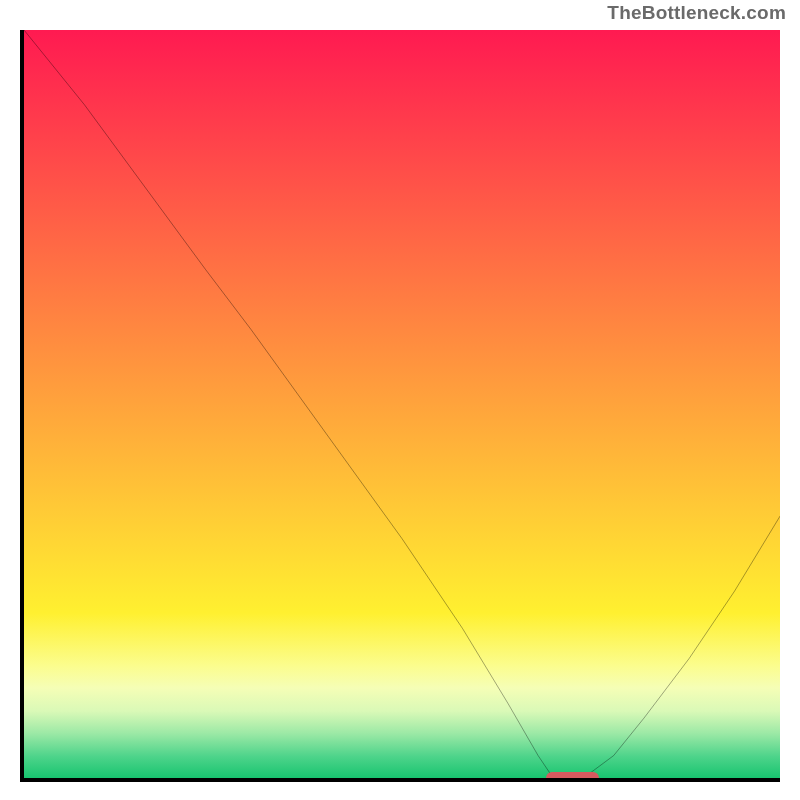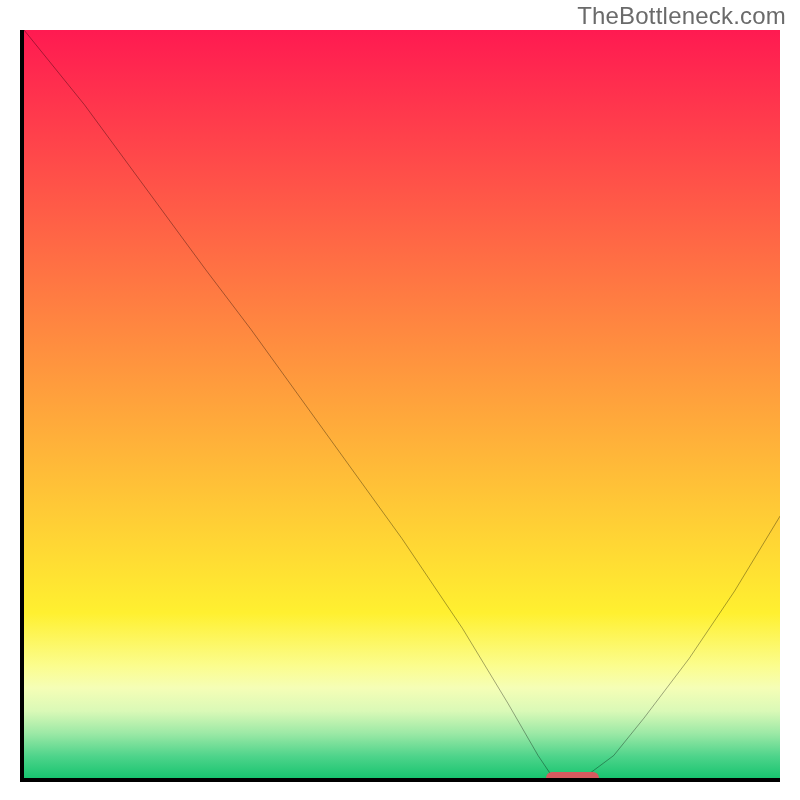--- a/index.html
+++ b/index.html
@@ -8,22 +8,22 @@
     width: 800px;
     height: 800px;
     overflow: hidden;
     background: #ffffff;
     font-family: Arial, Helvetica, sans-serif;
   }
   .watermark {
     position: absolute;
     top: 2px;
     right: 14px;
-    font-size: 24px;
-    font-weight: 400;
+    font-size: 19px;
+    font-weight: 700;
     color: #6a6a6a;
     letter-spacing: 0.2px;
     z-index: 5;
   }
   .stage {
     position: relative;
     width: 800px;
     height: 800px;
   }
   .plot {

